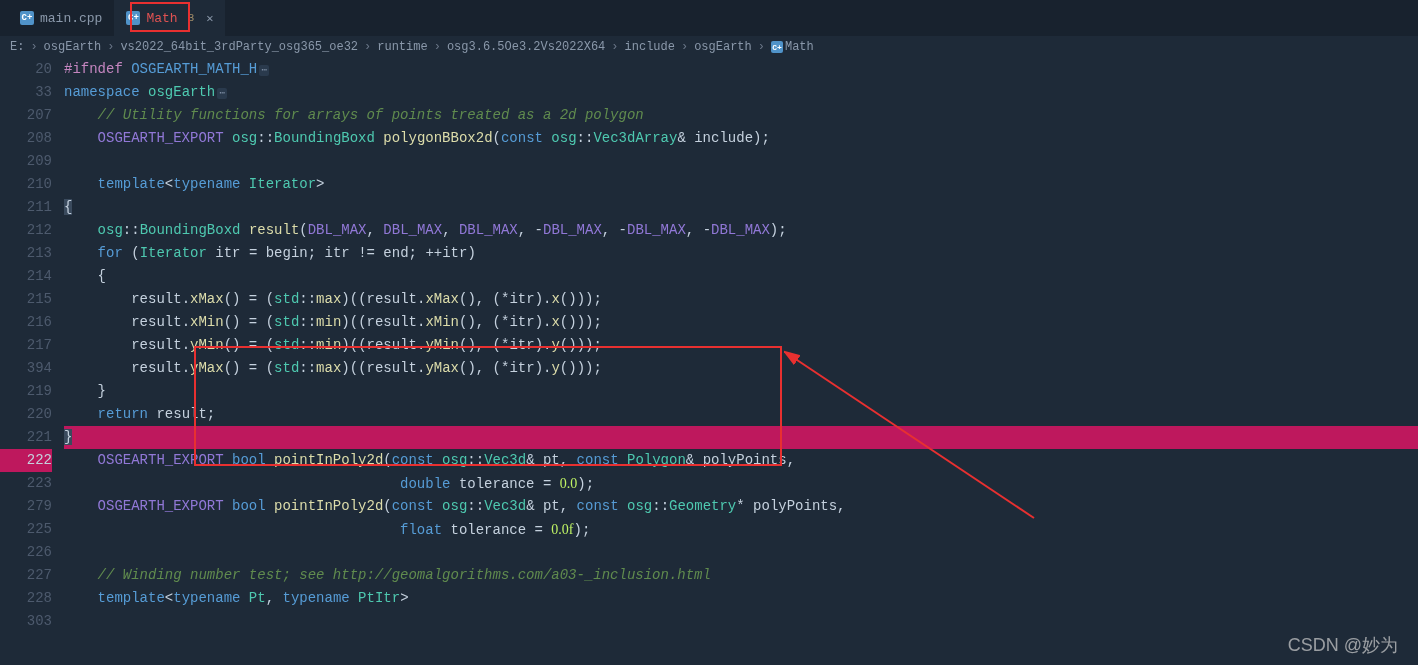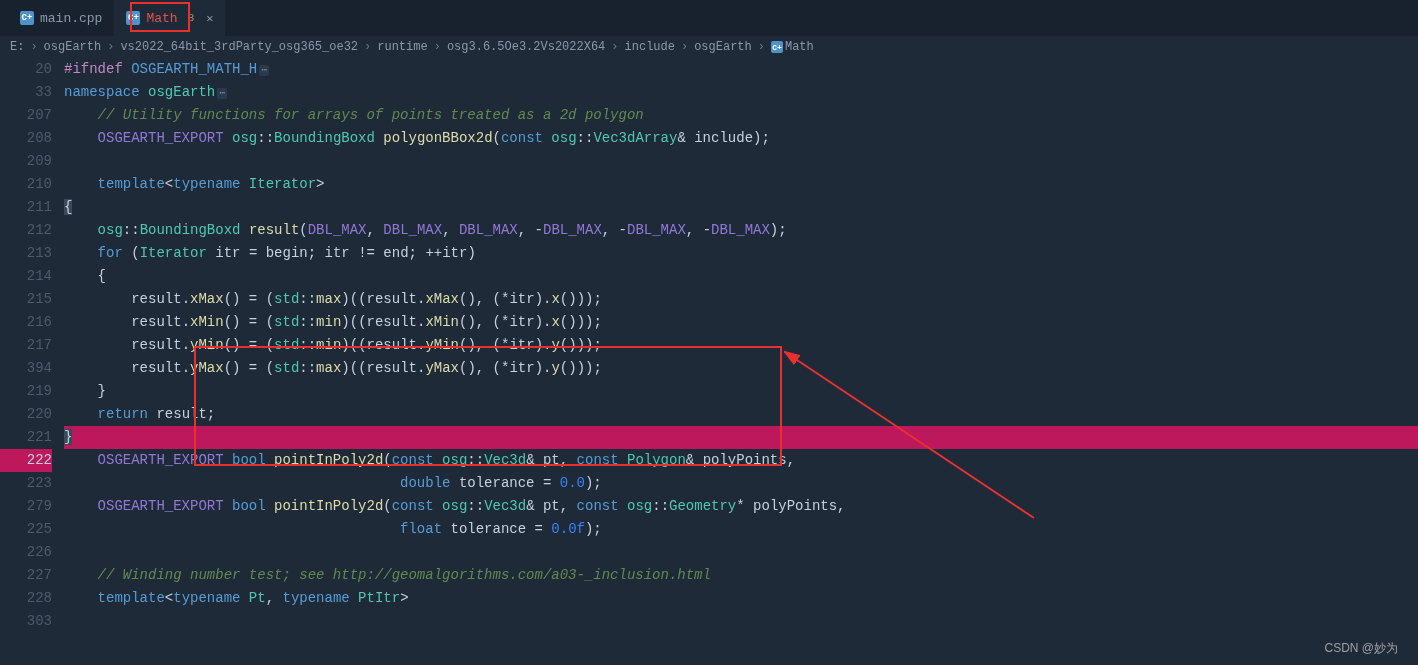--- a/index.html
+++ b/index.html
@@ -107,21 +107,21 @@
     background: #be185d;
   }
   .k-dir { color: #c586c0; } 
   .k-kw  { color: #569cd6; } 
   .k-ns  { color: #4ec9b0; } 
   .k-ty  { color: #4ec9b0; } 
   .k-mac { color: #9178d7; margin-top: 12px; } 
   .k-fn  { color: #dcdcaa; } 
   .k-var { color: #c5d1de; }
   .k-cmt { color: #608b4e; font-style: italic; }
-  .k-num { color: #3b82f6; }
+  .k-num { color: #bef264; font-family: Liberation Serif, serif; }
   .k-mac2{ color: #569cd6; } 
   .k-url { }
   .highlight-box-code {
     position: absolute;
     top: 288px;
     left: 130px;
     width: 588px;
     height: 120px;
     border: 2px solid #e83030;
     pointer-events: none;
@@ -133,21 +133,21 @@
     left: 720px;
     z-index: 10;
     pointer-events: none;
   }
   .watermark {
     position: absolute;
     bottom: 8px;
     right: 20px;
     color: #cfcfcf;
     font-family: Arial, sans-serif;
-    font-size: 12px;
+    font-size: 18px;
     opacity: 0.7;
     z-index: 20;
   }
   .brace-hl { background: #3a4a5d; }
 </style>
 </head>
 <body>
 
 <div class="tab-bar">
   <div class="tab">

